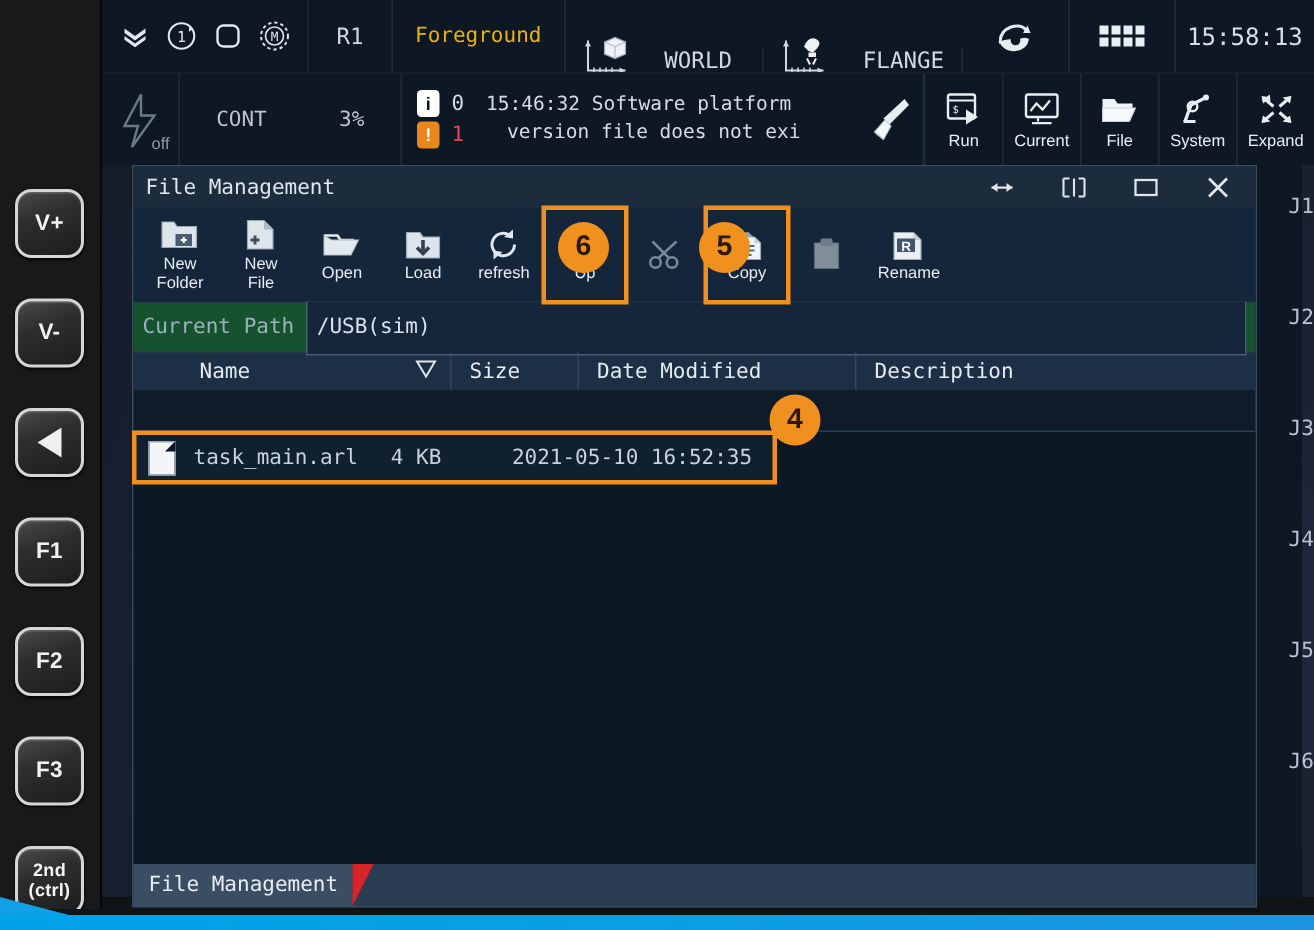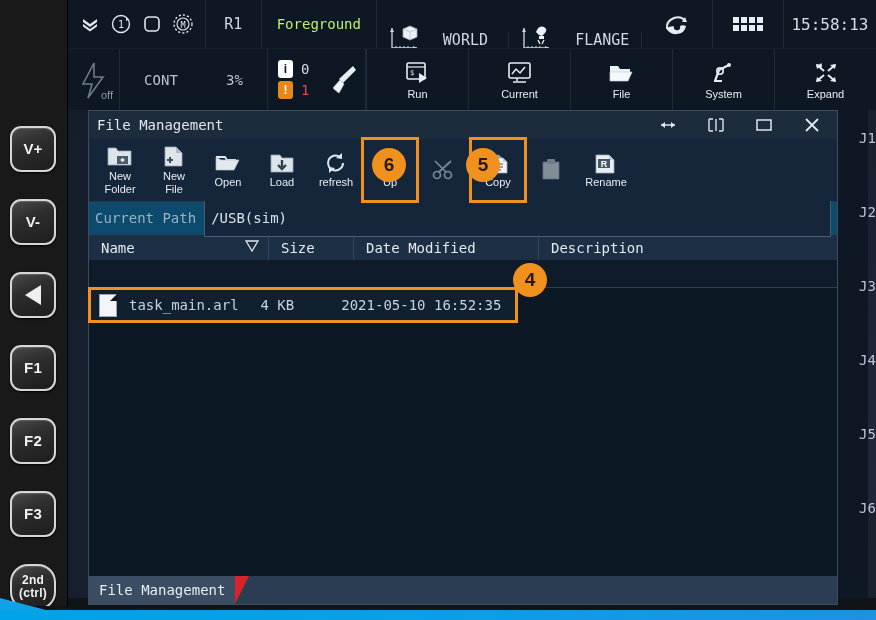--- a/index.html
+++ b/index.html
@@ -53,21 +53,21 @@
   }
   .tb-cell {
     display: flex; align-items: center; justify-content: center;
     color: #c9d3dd; font-size: 14px;
     border-right: 1px solid #1d2b3b;
     padding: 0 6px;
   }
   .tb-icons { width: 144px; gap: 0px; justify-content: space-around; }
   .tb-icon { width: 28px; height: 28px; display:flex; align-items:center; justify-content:center; }
   .tb-label { width: 58px; font-size: 15px; color: #cfd8e2; }
-  .tb-fg { width: 120px; font-size: 14px; color: #bef264; }
+  .tb-fg { width: 120px; font-size: 14px; color: #eab308; }
   .tb-coord { width: 138px; gap: 8px; justify-content: flex-start; padding-left: 10px; margin-top: 32px; }
   .tb-coord .txt { font-size: 15px; color: #cfd8e2; margin-left: 14px; }
   .tb-round { width: 74px; }
   .tb-grid { width: 74px; }
   .tb-time { width: 96px; font-size: 16px; color: #d6dee6; border-right: none; }
 
   
   #secondbar {
     position: absolute; left: 68px; top: 48px;
     width: 808px; height: 62px;
@@ -141,35 +141,35 @@
   .tool {
     width: 54px; display:flex; flex-direction:column; align-items:center; justify-content:center;
     gap:1px; color:#e7edf3; font-size:11px; font-family:"Liberation Sans",sans-serif;
     line-height:1.1; text-align:center; position:relative;
   }
   .tool .ic { height:24px; display:flex; align-items:center; justify-content:center; }
   .tool.hl { outline: 3px solid #f0901e; outline-offset:-1px; z-index:3; height:62px; }
   .tool.dim { opacity:.55; }
 
   #fm-pathrow {
-    height: 30px; background:#0c4a6e; display:flex; align-items:center;
+    height: 30px; background:#14532d; display:flex; align-items:center;
     padding: 16px 6px; gap:8px; border-top:1px solid #25384d;
   }
   #fm-pathlabel { color:#9fb0c1; font-size:14px; }
   #fm-pathbox {
     flex:1; height:37px; border:1px solid #4a5e73; background:#16263a;
     color:#d8e1ea; font-size:14px; display:flex; align-items:center; padding:0 6px;
   }
 
   #fm-colheader {
     height: 26px; background:#1d2f44; display:flex; align-items:stretch;
     color:#e3eaf1; font-size:14px; border-top:1px solid #2a3f57;
   }
   .col { display:flex; align-items:center; padding-left:12px; border-right:1px solid #32475f; }
-  .col.c-name { width: 180px; justify-content:space-between; padding-right:8px; }
+  .col.c-name { width: 180px; justify-content:space-between; padding-right:8px;margin-left:32px; }
   .col.c-size { width: 85px; }
   .col.c-date { width: 185px; }
   .col.c-desc { flex:1; border-right:none; }
 
   #fm-list {
     position:absolute; left:0; right:0; top:176px; bottom:28px;
     background:#0d1825; border-top:1px solid #2a3f57;
   }
   .row {
     position:relative; height:34px; display:flex; align-items:center;
@@ -244,21 +244,21 @@
     </div>
     <div class="hw-key" style="top:345px">
       <span>F1</span>
     </div>
     <div class="hw-key" style="top:418px">
       <span>F2</span>
     </div>
     <div class="hw-key" style="top:491px">
       <span>F3</span>
     </div>
-    <div class="hw-key small" style="top:564px; flex-direction:column;border-radius:18px;">
+    <div class="hw-key small" style="top:564px; flex-direction:column;">
       <span>2nd</span>
       <span>(ctrl)</span>
     </div>
   </div>
 
   <div id="topbar">
     <div class="tb-cell tb-icons">
       <span class="tb-icon">
         <svg width="22" height="22" viewBox="0 0 22 22">
             <path d="M4 6 L11 11 L18 6 L18 9 L11 14 L4 9 Z" fill="#dfe7ef"></path>
@@ -364,20 +364,24 @@
     <div class="sb-alarm">
       <div class="al-row">
         <span class="al-badge al-info">i</span>
         <span class="al-count" style="color:#d5dde5">0</span>
       </div>
       <div class="al-row">
         <span class="al-badge al-warn">!</span>
         <span class="al-count" style="color:#e04a4a">1</span>
       </div>
     </div>
+    <div class="sb-msg">
+      <div class="l1">15:46:32 Software platform</div>
+      <div class="l2">version file does not exi</div>
+    </div>
     <div class="sb-broom">
       <svg width="32" height="34" viewBox="0 0 32 34">
         <path d="M24 3 L27 7 L14 20 L10 16 Z" fill="#e6edf3"></path>
         <path d="M11 17 L15 21 L10 30 L4 25 Z" fill="#f2f6fa" stroke="#c3ccd5" stroke-width=".7"></path>
         <path d="M5 26 l5 4" stroke="#b6c1cc" stroke-width=".8"></path>
       </svg>
     </div>
     <div class="sb-actions">
       <div class="act">
         <span class="ic">

